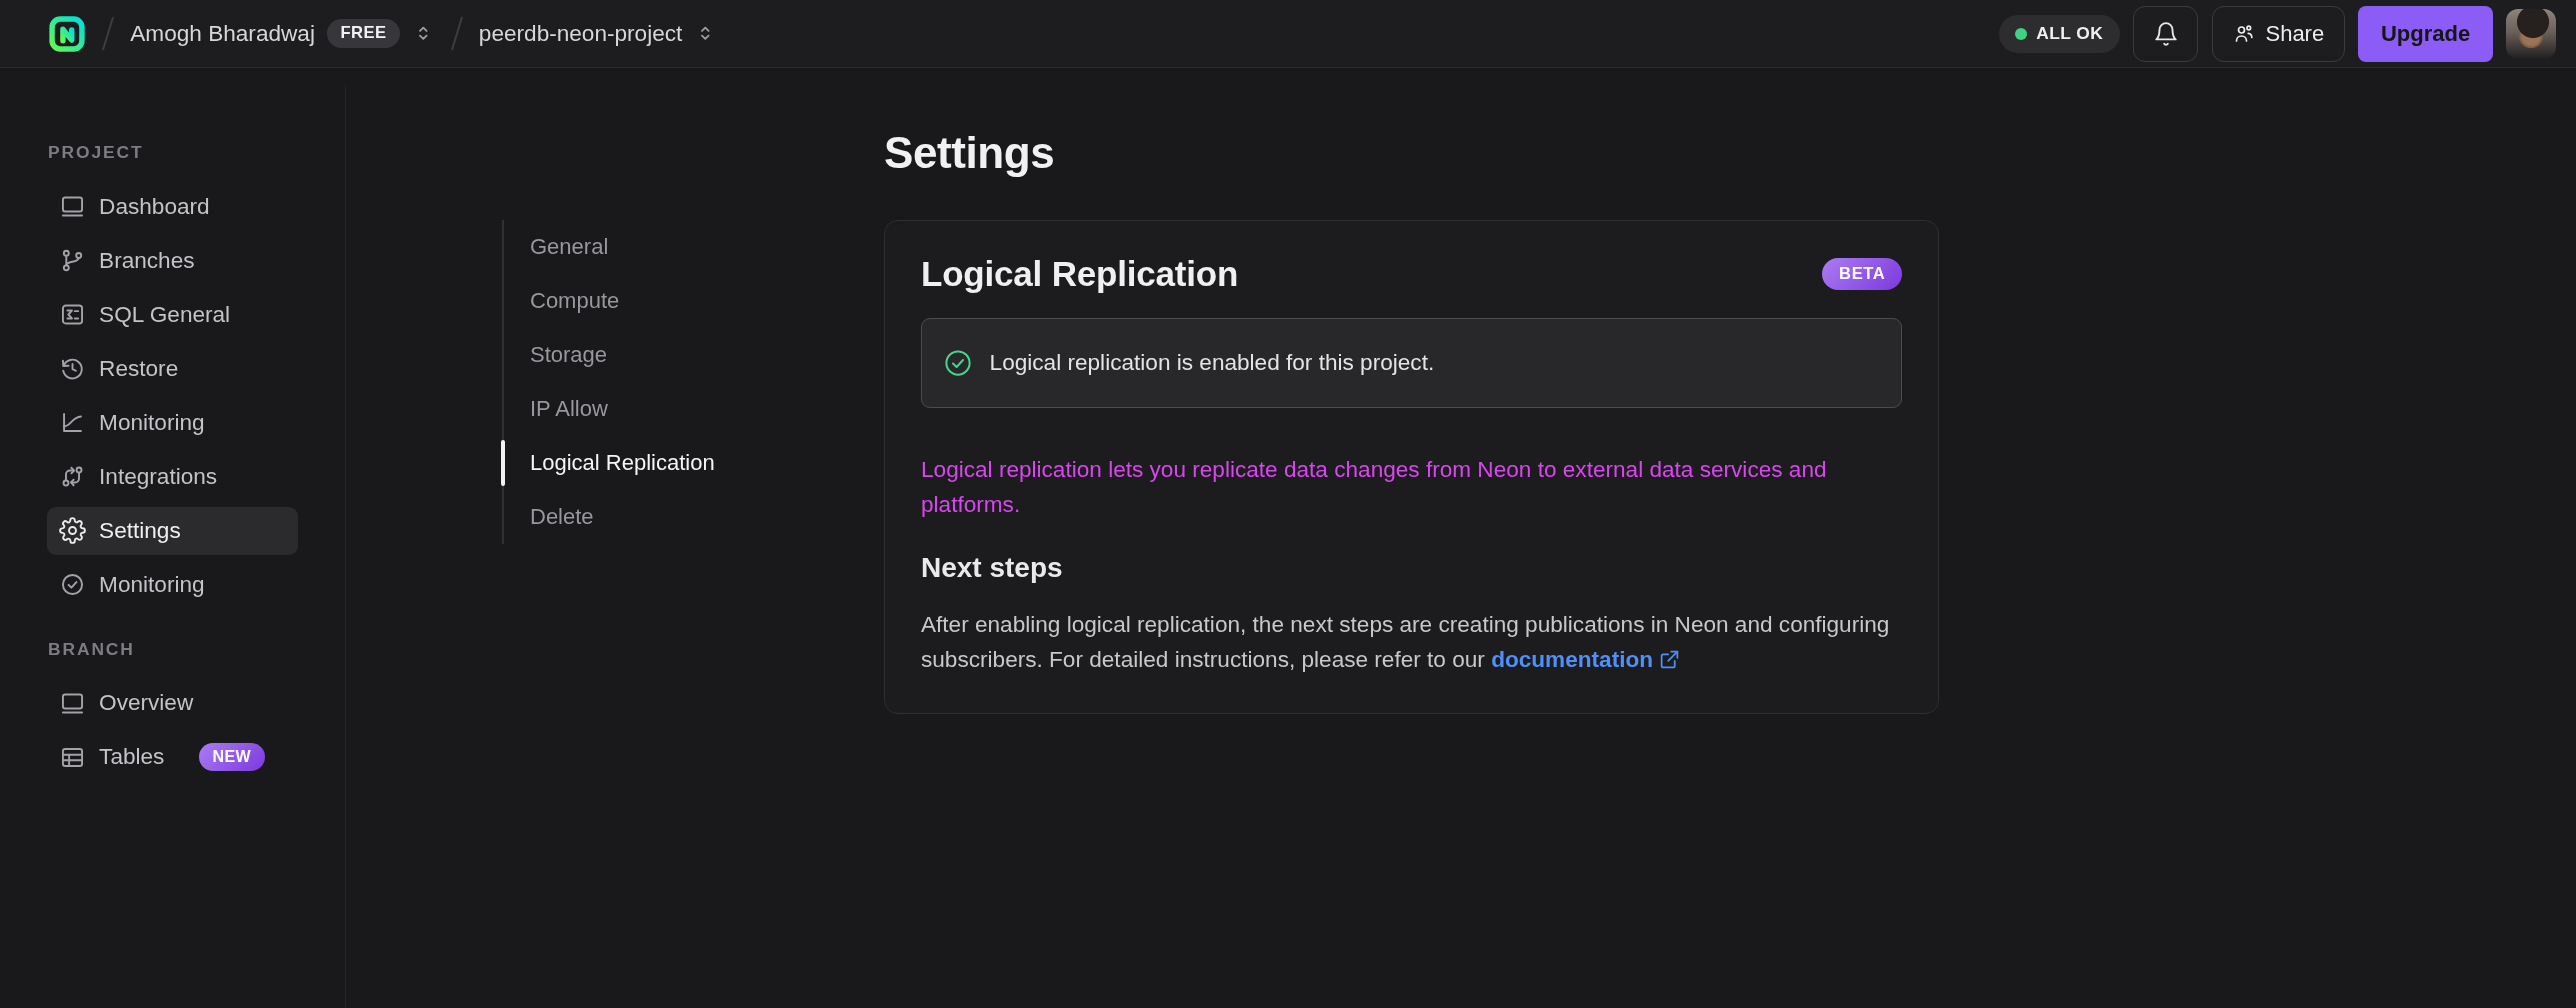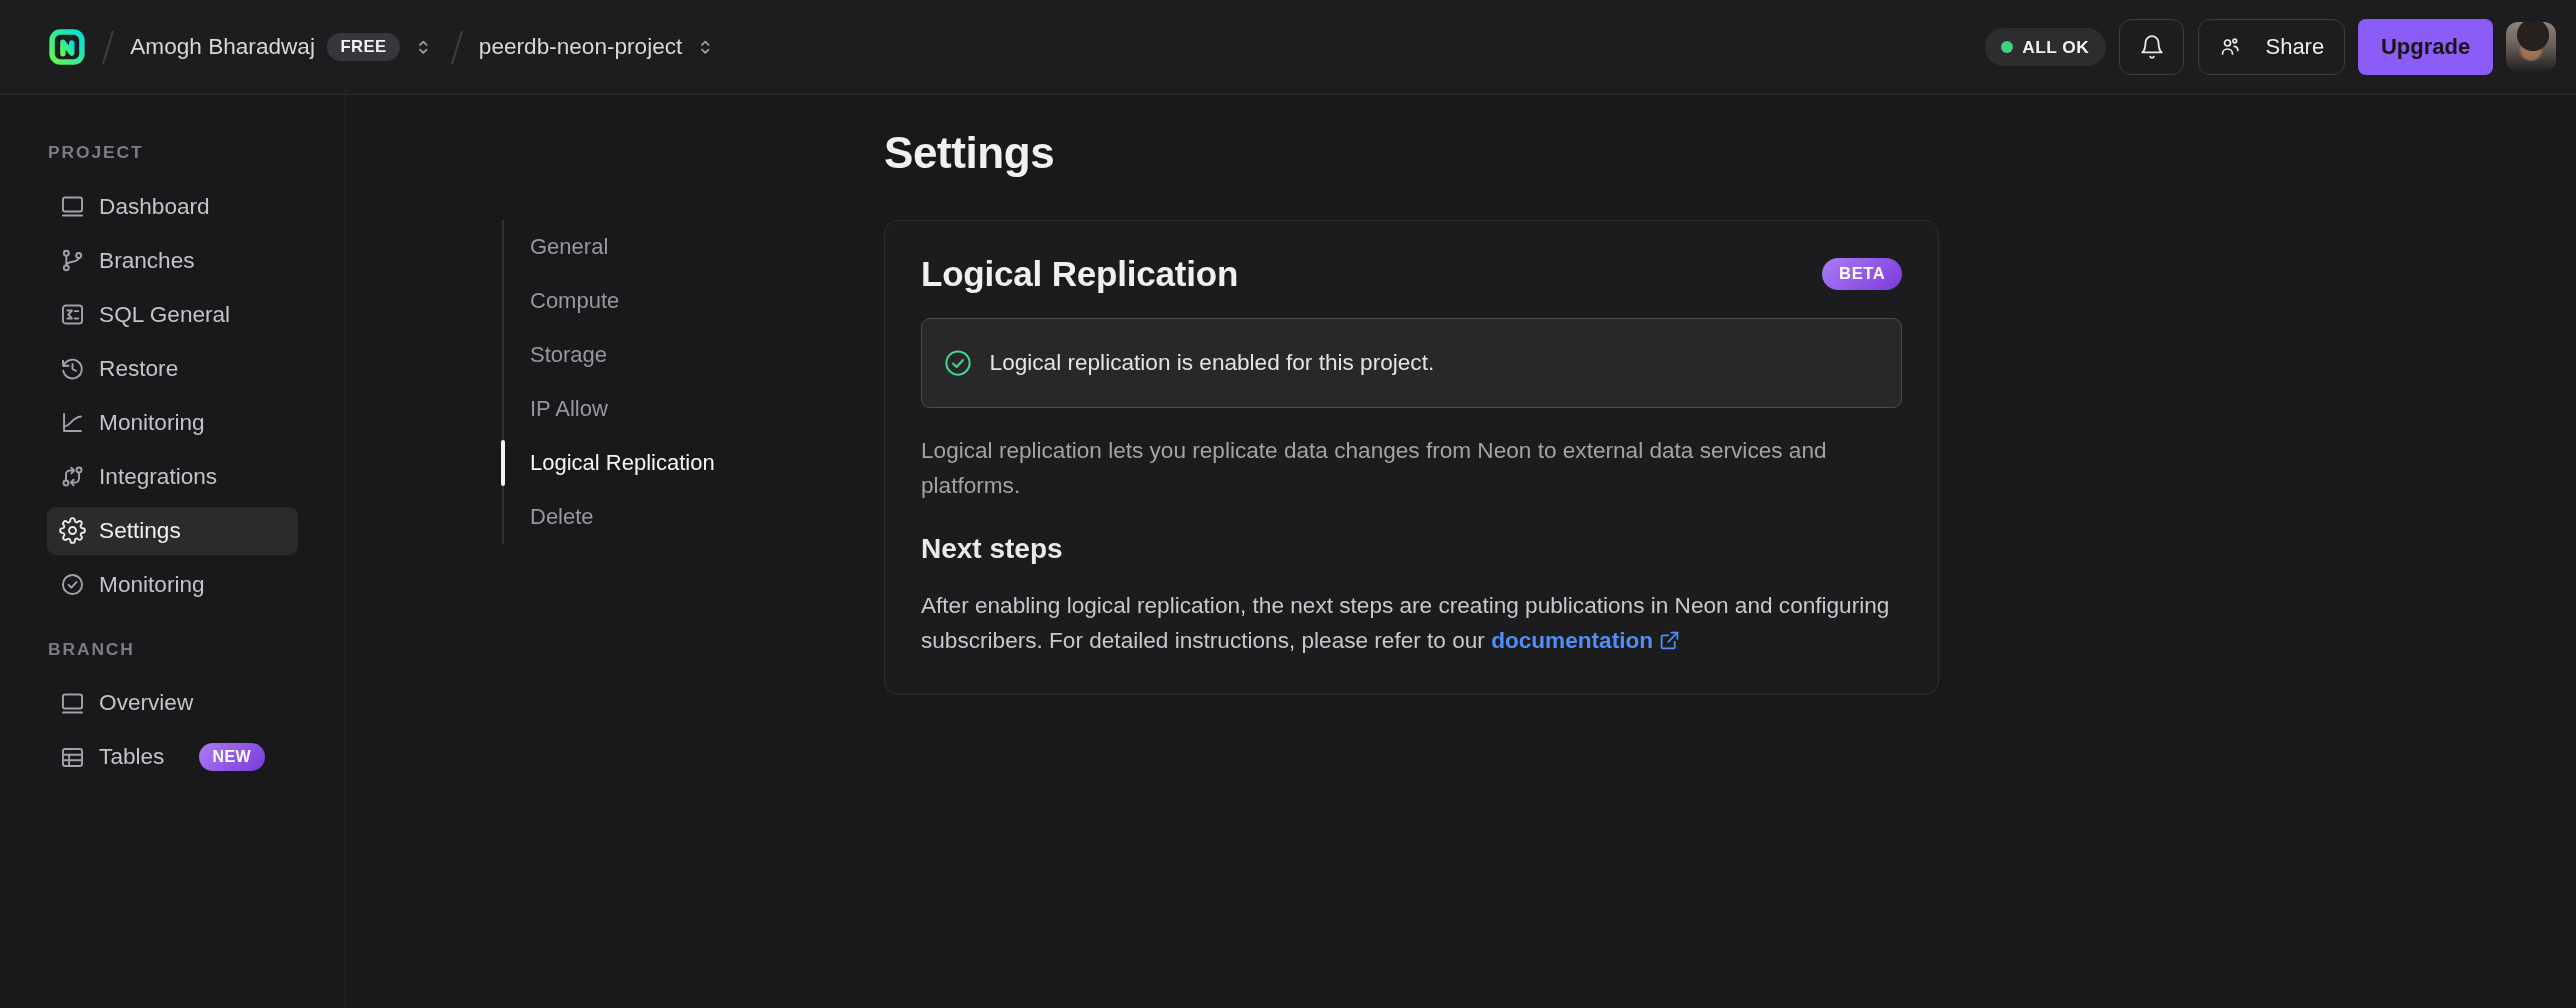--- a/index.html
+++ b/index.html
@@ -8,21 +8,21 @@
     background:#19191b;
     font-family:"Liberation Sans", sans-serif;
     color:#e5e5e7;
     overflow:hidden;
     position:relative;
   }
   .ic { display:block; flex:none; }
 
   
   .topbar {
-    position:absolute; top:0; left:0; right:0; height:95px;
+    position:absolute; top:0; left:0; right:0; height:68px;
     background:#1d1d1f; border-bottom:1.5px solid #2a2a2d;
     display:flex; align-items:center; justify-content:space-between;
     padding:0 19.6px 0 48px;
   }
   .tb-left { display:flex; align-items:center; gap:21px; }
   .logo { width:38px; height:38px; }
   .slash { width:2.3px; height:35px; background:#3e3e42; border-radius:1.5px; transform:rotate(17deg); }
   .crumb {
     display:flex; align-items:center; gap:12px;
     background:none; border:none; cursor:pointer;
@@ -44,21 +44,21 @@
   }
   .status-dot { width:12px; height:12px; border-radius:50%; background:#3fd184; }
   .iconbtn {
     width:65px; height:56px; border:1.5px solid #3c3c40; border-radius:12px;
     background:transparent; color:#e7e7e9; display:flex; align-items:center;
     justify-content:center; cursor:pointer;
   }
   .btn-share {
     height:56px; padding:0 19.6px; border:1.5px solid #3c3c40; border-radius:12px;
     background:transparent; color:#ededef; font-size:22px; font-family:inherit;
-    display:flex; align-items:center; gap:23px; cursor:pointer;
+    display:flex; align-items:center; gap:9px; cursor:pointer;
   }
   .btn-upgrade {
     height:56px; padding:0 22.6px; border:none; border-radius:8px;
     background:#8b5cf6; color:#161618; font-size:22px; font-weight:600;
     font-family:inherit; cursor:pointer;
   }
   .avatar {
     width:50px; height:50px; border-radius:12px; border:none; cursor:pointer;
     background-color:#55483e;
     background-image:
@@ -123,21 +123,21 @@
     background:linear-gradient(135deg,#ab7cf3 0%,#7c39dd 100%);
     color:#fff; font-size:16.6px; font-weight:700; letter-spacing:0.6px;
     border-radius:754px; padding:7.5px 16.6px; line-height:1;
   }
   .alert {
     margin-top:24px; height:90px; border:1.5px solid #4c4c50; border-radius:9px;
     background:#28282b; display:flex; align-items:center; gap:16.6px; padding:0 21px;
   }
   .alert .ic { width:30px; height:30px; color:#43d78b; }
   .alert-text { font-size:22.6px; color:#e4e4e6; }
-  .desc { margin-top:25px; font-size:22.6px; line-height:35px; color:#a3a3a3; max-width:947px; }
+  .desc { margin-top:44px; font-size:22.6px; line-height:35px; color:#d946ef; max-width:947px; }
   .next-title { margin-top:30px; font-size:28px; font-weight:600; color:#eaeaed; }
   .next-text { margin-top:22.6px; font-size:22.6px; line-height:35px; color:#c8c8cc; max-width:981px; }
   .doc-link {
     color:#4f8ff7; font-weight:700; text-decoration:none;
     display:inline-flex; align-items:center; gap:6px; white-space:nowrap;
   }
   .doc-link .ic { width:21px; height:21px; }
 </style>
 </head>
 <body>

